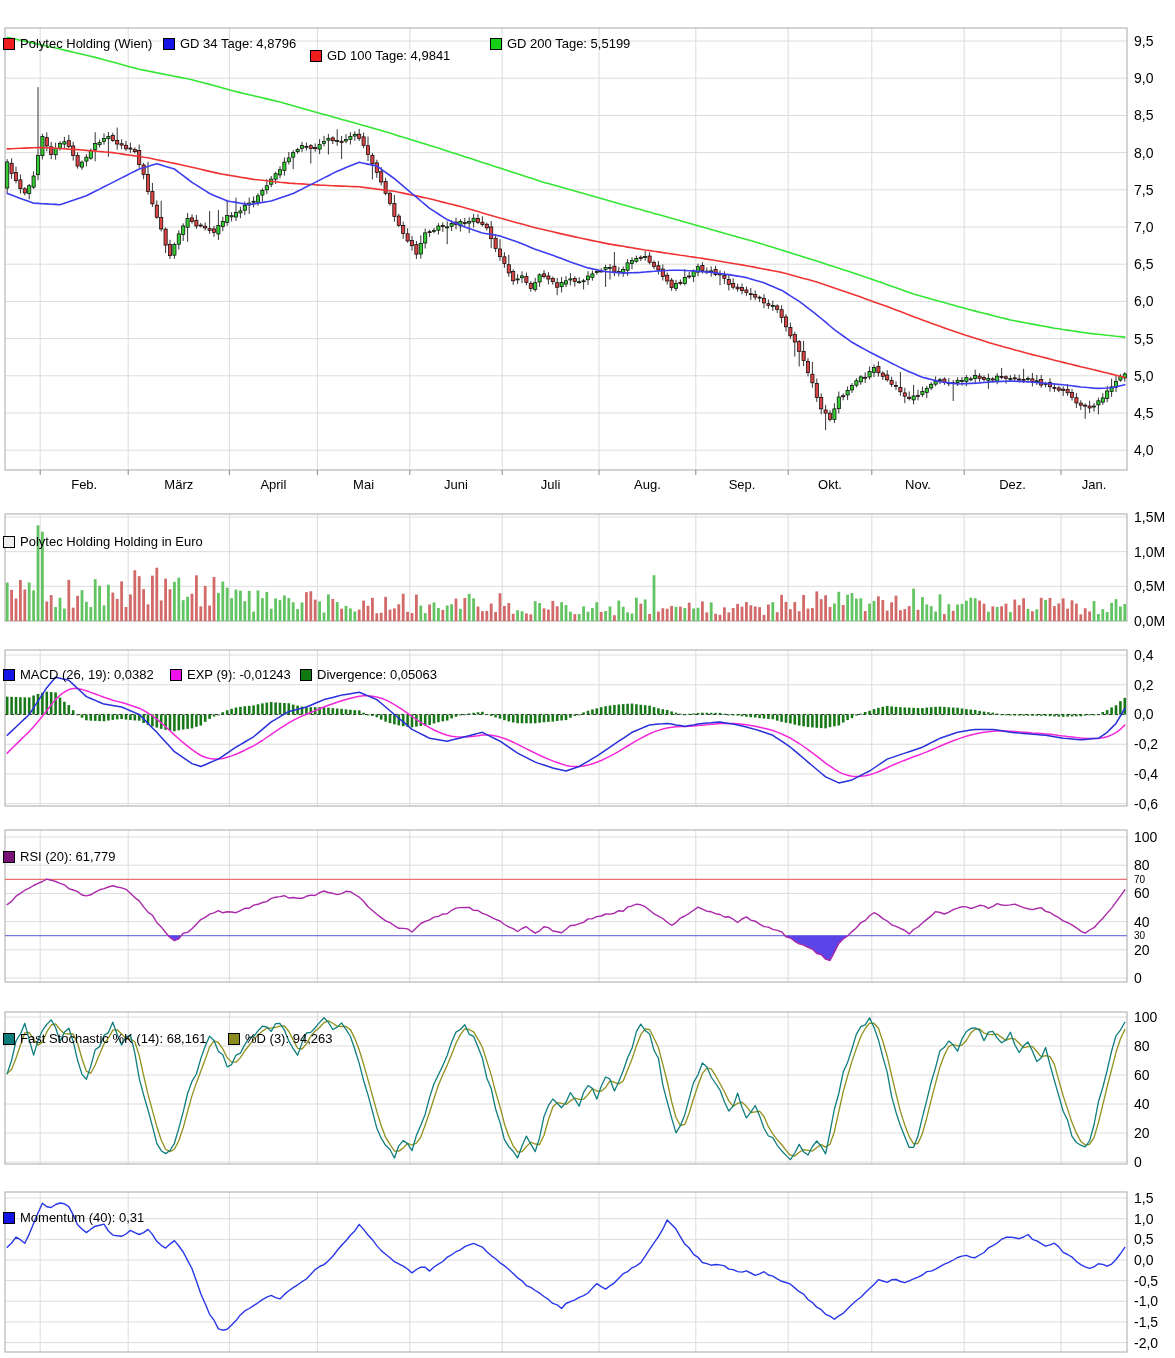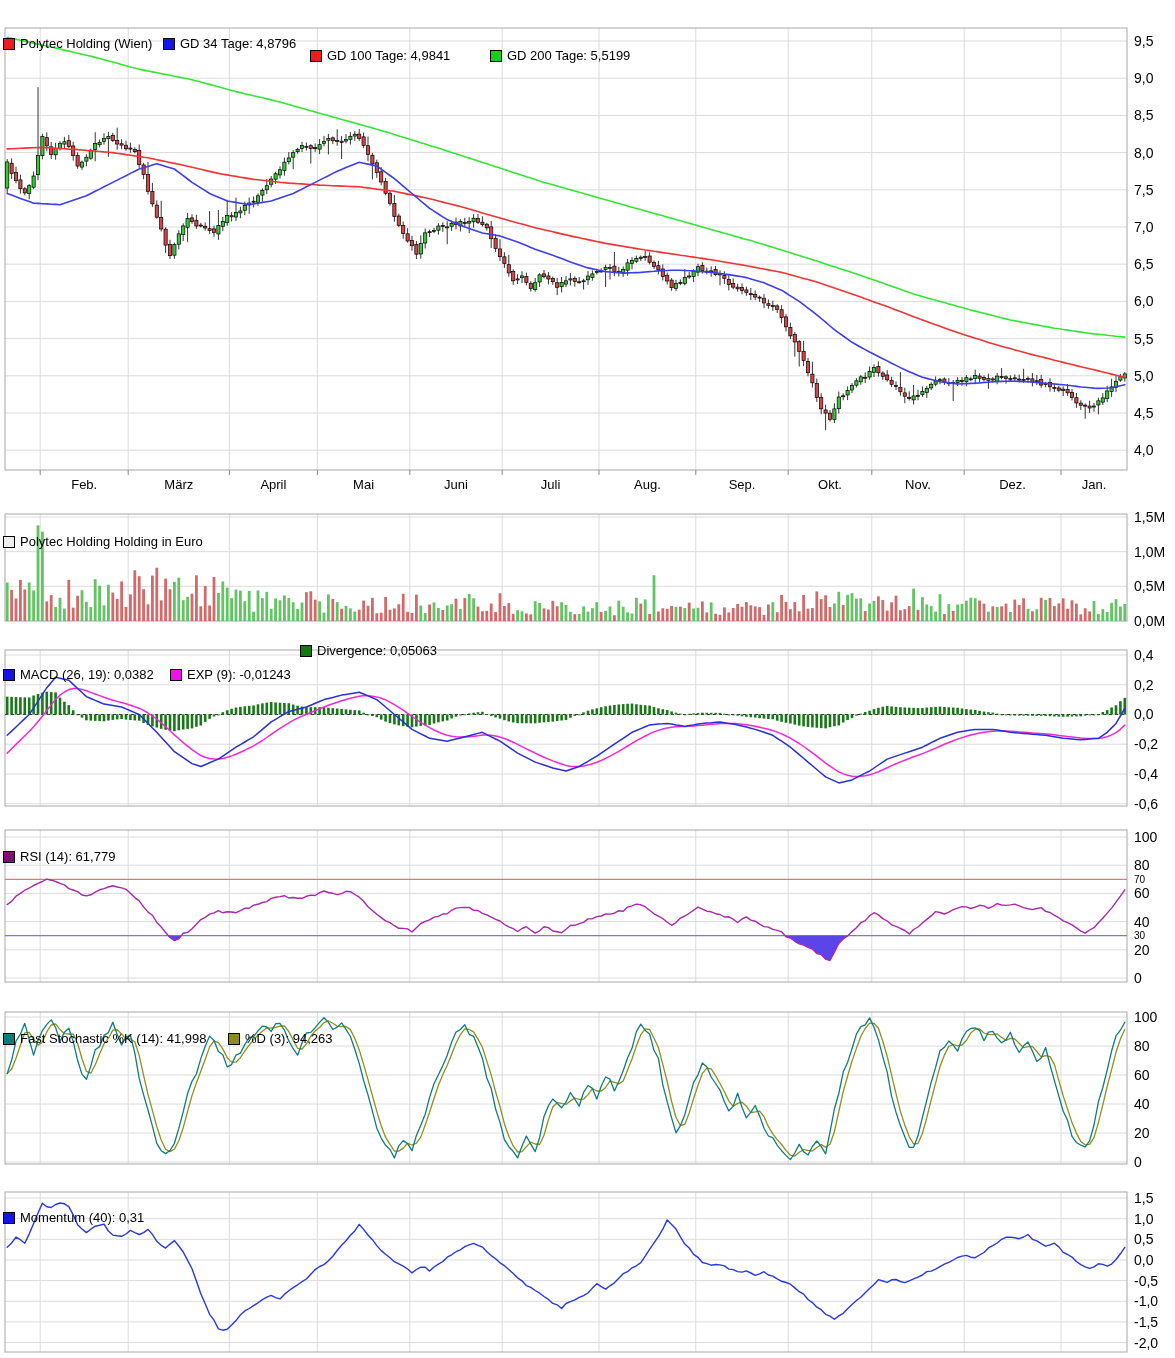--- a/index.html
+++ b/index.html
@@ -1255,51 +1255,51 @@
     <span>Polytec Holding (Wien)</span>
   </div>
   <div class="li" style="left:163px;top:2px">
     <span class="sq" style="background-color: rgb(20, 20, 230);"></span>
     <span>GD 34 Tage: 4,8796</span>
   </div>
   <div class="li" style="left:310px;top:14px">
     <span class="sq" style="background-color: rgb(238, 28, 28);"></span>
     <span>GD 100 Tage: 4,9841</span>
   </div>
-  <div class="li" style="left:490px;top:14px">
+  <div class="li" style="left:490px;top:2px">
     <span class="sq" style="background-color: rgb(23, 207, 23);"></span>
     <span>GD 200 Tage: 5,5199</span>
   </div>
 
   <div class="li" style="left:3px;top:500px">
     <span class="sq" style="background-color: rgb(238, 238, 238);"></span>
     <span>Polytec Holding Holding in Euro</span>
   </div>
 
   <div class="li" style="left:3px;top:633px">
     <span class="sq" style="background-color: rgb(20, 20, 230);"></span>
     <span>MACD (26, 19): 0,0382</span>
   </div>
   <div class="li" style="left:170px;top:633px">
     <span class="sq" style="background-color: rgb(239, 18, 239);"></span>
     <span>EXP (9): -0,01243</span>
   </div>
-  <div class="li" style="left:300px;top:609px">
+  <div class="li" style="left:300px;top:633px">
     <span class="sq" style="background-color: rgb(17, 120, 17);"></span>
     <span>Divergence: 0,05063</span>
   </div>
 
   <div class="li" style="left:3px;top:815px">
     <span class="sq" style="background-color: rgb(122, 16, 120);"></span>
-    <span>RSI (14): 61,779</span>
+    <span>RSI (20): 61,779</span>
   </div>
 
   <div class="li" style="left:3px;top:997px">
     <span class="sq" style="background-color: rgb(12, 123, 123);"></span>
-    <span>Fast Stochastic %K (14): 41,998</span>
+    <span>Fast Stochastic %K (14): 68,161</span>
   </div>
   <div class="li" style="left:228px;top:997px">
     <span class="sq" style="background-color: rgb(139, 139, 32);"></span>
     <span>%D (3): 94,263</span>
   </div>
 
   <div class="li" style="left:3px;top:1176px">
     <span class="sq" style="background-color: rgb(20, 20, 230);"></span>
     <span>Momentum (40): 0,31</span>
   </div>

